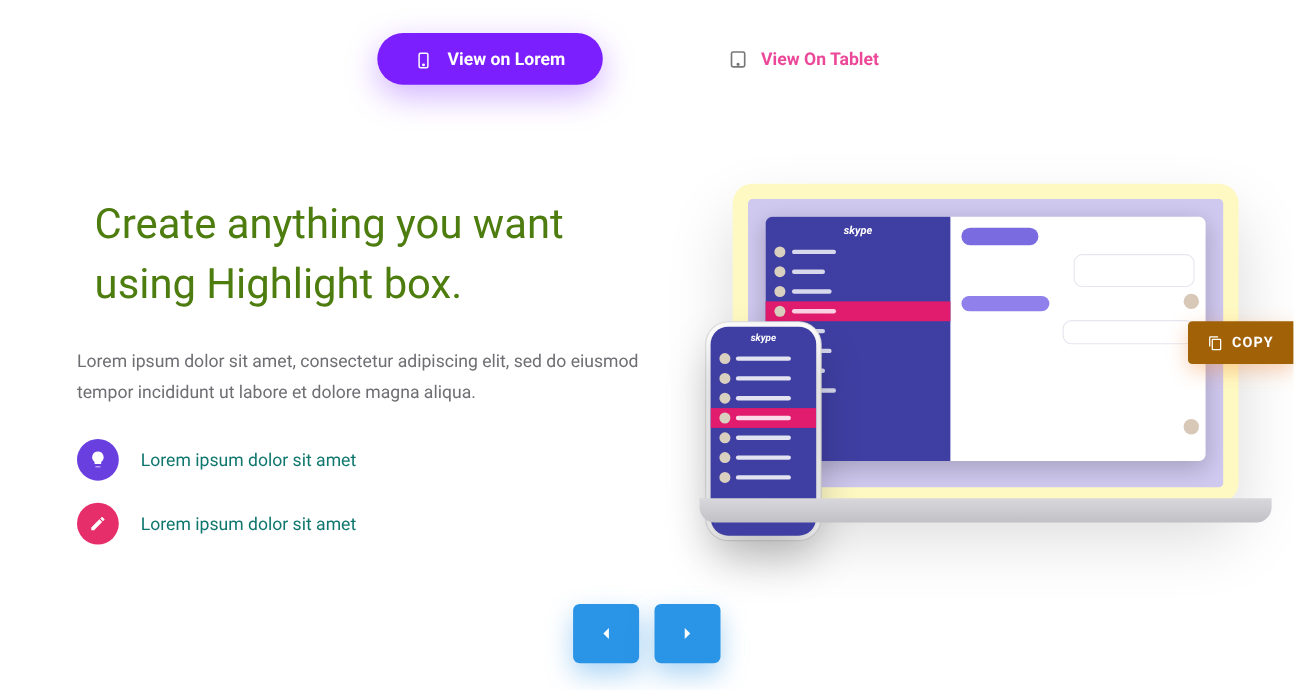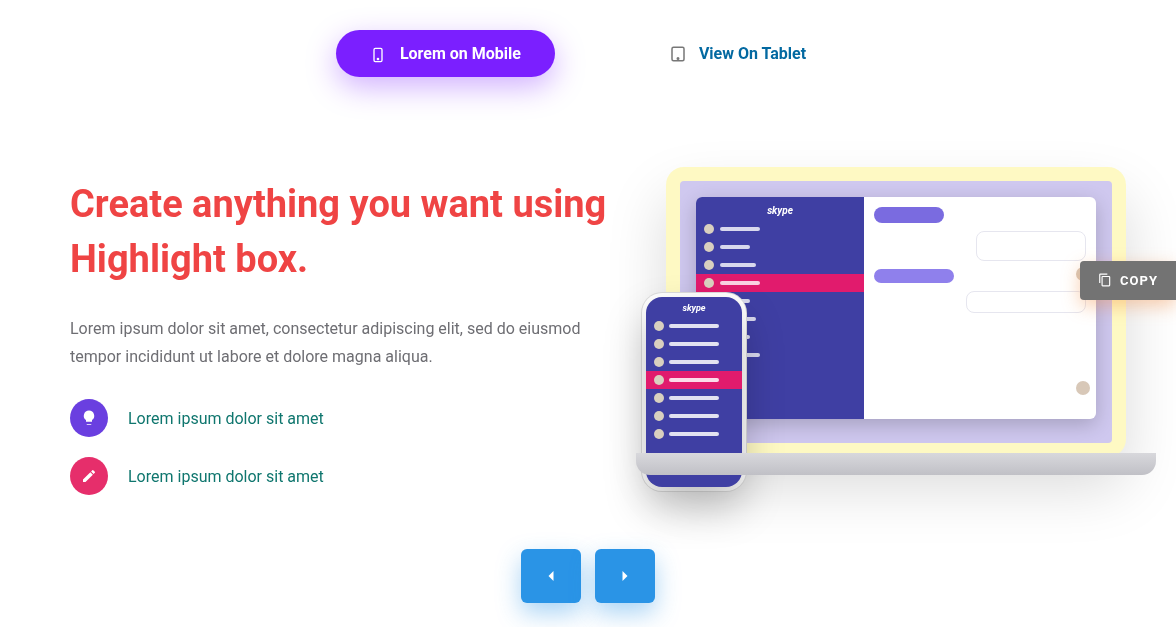--- a/index.html
+++ b/index.html
@@ -19,21 +19,21 @@
     align-items: center;
     gap: 80px;
     padding-top: 30px;
   }
   .tab {
     display: inline-flex;
     align-items: center;
     gap: 12px;
     font-size: 16px;
     font-weight: 700;
-    color: #0369a1;
+    color: #ec4899;
     cursor: pointer;
     padding: 14px 34px;
     border-radius: 999px;
   }
   .tab.active {
     background: #7b1fff;
     color: #fff;
     box-shadow: 0 10px 30px rgba(123,31,255,0.35);
   }
   .tab .dev-icon { width: 18px; height: 18px; display: inline-block; }
@@ -42,24 +42,25 @@
   
   .hero {
     display: flex;
     align-items: flex-start;
     padding: 100px 60px 0 70px;
     gap: 40px;
   }
   .left { flex: 0 0 540px; }
   .title {
     font-size: 38px;
-    font-weight: 700;
-    color: #ef4444;
+    font-weight: 400;
+    color: #4d7c0f;
     line-height: 1.45;
     margin-bottom: 28px;
+    margin-left: 16px;
   }
   .desc {
     font-size: 16px;
     color: #6e6e73;
     line-height: 1.75;
     margin-bottom: 28px;
   }
   .feat {
     display: flex;
     align-items: center;
@@ -149,41 +150,41 @@
   .arr{
     width:60px; height:54px; border-radius:6px;
     background:#2a94e6; color:#fff;
     display:flex; align-items:center; justify-content:center;
     box-shadow: 0 10px 24px rgba(42,148,230,0.4);
     cursor:pointer;
   }
 
   
   .copy{
-    position:absolute; right:0; top:261px;
-    background:#737373; color:#fff;
+    position:absolute; right:0; top:292px;
+    background:#a16207; color:#fff;
     padding:12px 18px; font-size:13px; font-weight:700;
     letter-spacing:1px; border-radius:4px 0 0 4px;
-    display:flex; align-items:flex-start; gap:8px;
+    display:flex; align-items:center; gap:8px;
     box-shadow: 0 6px 18px rgba(242,138,59,0.4);
     cursor:pointer;
   }
 </style>
 </head>
 <body>
 
 <div class="tabs">
   <div class="tab active">
     <span class="dev-icon">
       <svg viewBox="0 0 24 24" width="16" height="20" fill="none" stroke="currentColor" stroke-width="2">
           <rect x="6" y="2" width="12" height="20" rx="2"></rect>
           <circle cx="12" cy="18" r="1" fill="currentColor"></circle>
         </svg>
     </span>
-    <span>Lorem on Mobile</span>
+    <span>View on Lorem</span>
   </div>
   <div class="tab">
     <span class="dev-icon">
       <svg viewBox="0 0 24 24" width="18" height="18" fill="none" stroke="currentColor" stroke-width="2">
           <rect x="4" y="3" width="16" height="18" rx="2"></rect>
           <circle cx="12" cy="18" r="1" fill="currentColor"></circle>
         </svg>
     </span>
     <span>View On Tablet</span>
   </div>

